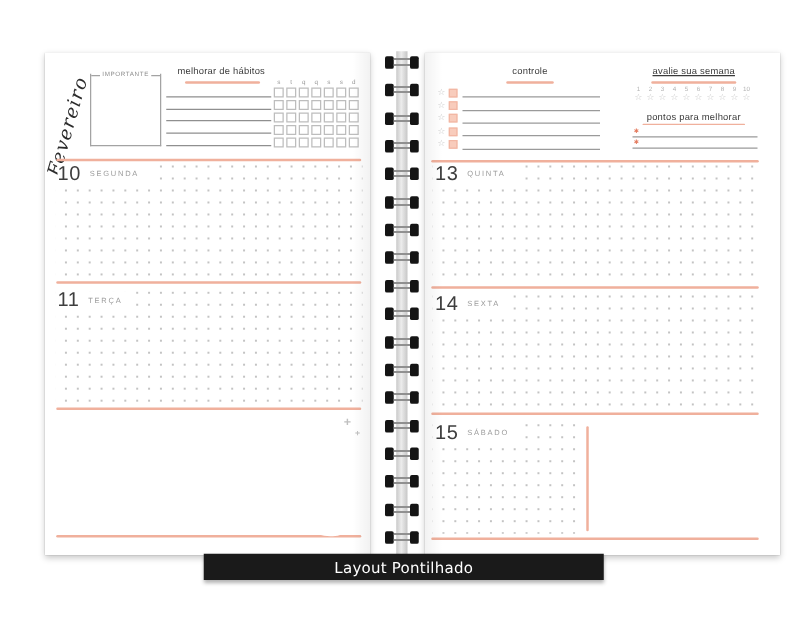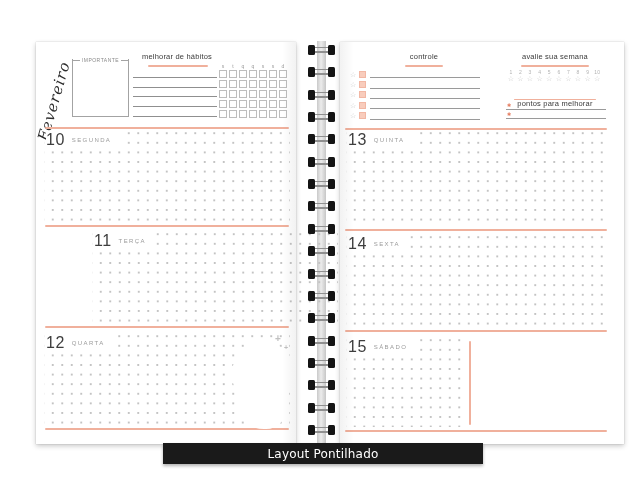--- a/index.html
+++ b/index.html
@@ -47,21 +47,21 @@
   .noteline{height:1px;background:#8f8f8f;}
   .hletters{position:absolute;left:183px;top:21px;display:grid;grid-template-columns:repeat(7,8px);gap:2px;}
   .hletter{font-size:5px;color:#999;text-align:center;}
   .habitgrid{position:absolute;left:183px;top:28px;display:grid;
     grid-template-columns:repeat(7,8px);grid-auto-rows:8px;gap:2px;}
   .hbox{box-sizing:border-box;border:1px solid #bdbdbd;background:#fff;}
 
   
   .lheadline{left:9px;top:85px;width:244px;}
   .lsec{left:8px;width:246px;height:92px;}
-  .lsec0{top:90px;} .lsec1{top:191px;margin-left:48px;} .lsec2{top:293px;}
+  .lsec0{top:90px;} .lsec1{top:191px;} .lsec2{top:293px;}
   .lline0{left:9px;top:183px;width:244px;}
   .lline1{left:9px;top:284px;width:244px;}
   .lline2{left:9px;top:386px;width:244px;}
 
   
   .blob{position:absolute;left:196px;top:300px;width:62px;height:60px;background:#fff;
     border-radius:48% 52% 55% 45%/55% 50% 55% 45%;}
   .blob2{position:absolute;left:204px;top:345px;width:46px;height:42px;background:#fff;
     border-radius:50% 50% 45% 55%/50% 55% 50% 45%;}
   .sparkle{position:absolute;color:#c0c0c0;font-weight:700;line-height:1;}
@@ -70,27 +70,27 @@
 
   
   .taskstitle{left:40px;top:10px;width:88px;}
   .ul-tasks{left:65px;top:23px;width:38px;height:1.5px;}
   .tasklist{position:absolute;left:10px;top:27px;width:130px;display:flex;flex-direction:column;}
   .taskrow{display:flex;align-items:center;height:10.4px;}
   .taskstar{font-size:7px;line-height:7px;color:#c6c6c6;width:8px;}
   .taskbox{width:7px;height:7px;background:var(--accent-fill,#f8ccbc);
     border:.5px solid #f2b7a4;box-sizing:border-box;margin:0 4px 0 1px;}
   .taskline{flex:1;height:7px;border-bottom:1px solid #9a9a9a;}
-  .ratingtitle{left:157px;top:10px;width:116px;}
+  .ratingtitle{left:157px;top:10px;width:116px;text-decoration:underline;}
   .ul-rating{left:181px;top:23px;width:68px;height:1.5px;}
   .ratingscale{position:absolute;left:166px;top:27px;display:grid;grid-template-columns:repeat(10,9.6px);}
   .ratecol{text-align:center;}
   .ratenum{font-size:5px;color:#b3b3b3;height:6px;line-height:6px;}
   .ratestar{font-size:7px;line-height:8px;color:#c6c6c6;}
-  .imptitle{left:163px;top:57px;width:104px;}
+  .imptitle{left:163px;top:47px;width:104px;}
   .ul-imp{left:174px;top:56.5px;width:82px;height:1.5px;}
   .improvements{position:absolute;left:166px;top:58px;width:100px;}
   .improw{position:relative;height:8.5px;border-bottom:1px solid #9a9a9a;}
   .impstar{position:absolute;left:1px;bottom:1px;font-size:5px;line-height:5px;color:#e4795c;}
 
   
   .rheadline{left:5px;top:86px;width:262px;}
   .rsec{left:6px;width:258px;height:92px;}
   .rsec0{top:90px;} .rsec1{top:194px;}
   .rline0{left:5px;top:187px;width:262px;}
@@ -203,26 +203,20 @@
   <div class="pinkline lline0"></div>
 
   <div class="dotgrid lsec lsec1">
     <div class="daylabel">
       <span class="daynum">11</span>
       <span class="dayname">TERÇA</span>
     </div>
   </div>
   <div class="pinkline lline1"></div>
 
-  <div class="dotgrid lsec lsec2">
-    <div class="daylabel">
-      <span class="daynum">12</span>
-      <span class="dayname">QUARTA</span>
-    </div>
-  </div>
   <div class="pinkline lline2"></div>
 
   <div class="blob"></div>
   <div class="blob2"></div>
   <div class="sparkle sp1">+</div>
   <div class="sparkle sp2">+</div>
 </div>
 
 <div class="page page-right">
 

